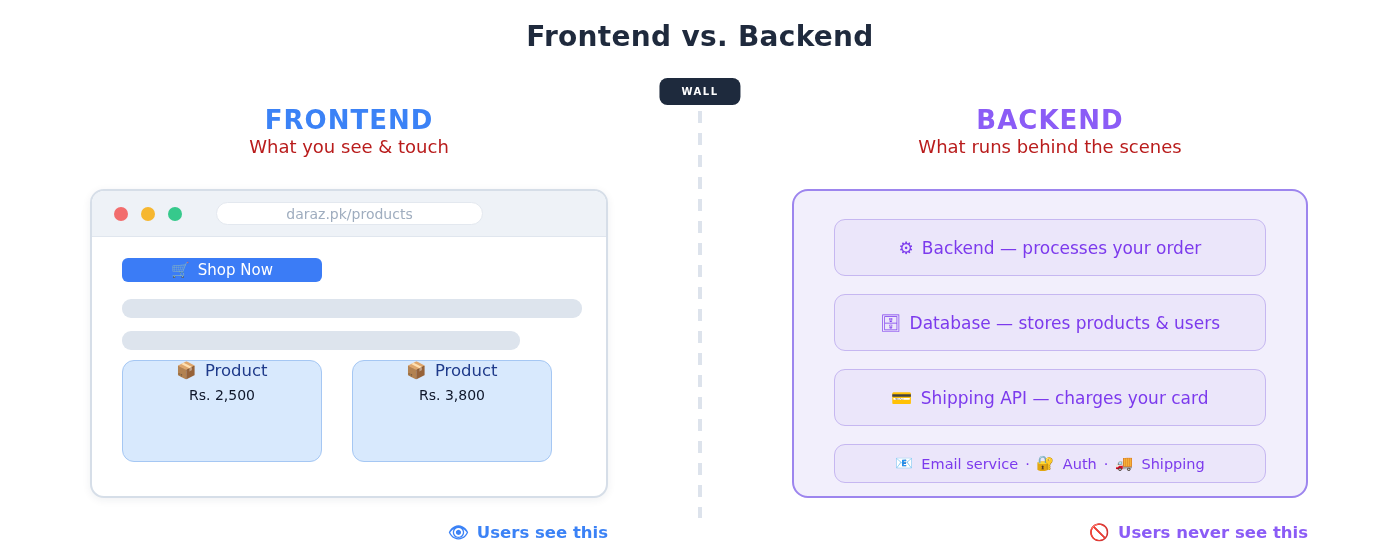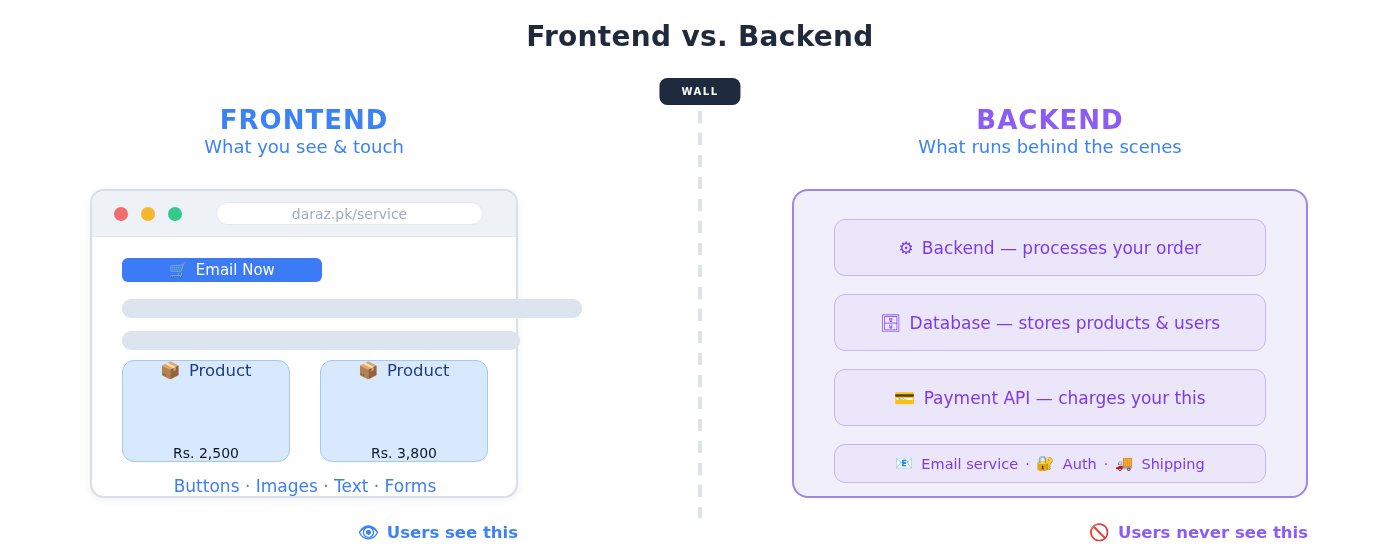--- a/index.html
+++ b/index.html
@@ -14,26 +14,26 @@
   .wall-badge{
     position:absolute;top:78px;left:50%;transform:translateX(-50%);
     background:#1e2a3d;color:#ffffff;font-size:10px;font-weight:700;
     letter-spacing:1.5px;padding:8px 22px;border-radius:8px;
   }
   .wall-line{
     position:absolute;left:698px;top:111px;height:407px;width:4px;
     background:repeating-linear-gradient(to bottom,#dde3ec 0 12px,transparent 12px 22px);
   }
   .column{position:absolute;top:100px;}
-  .column.frontend{left:90px;width:428px;}
+  .column.frontend{left:90px;width:518px;}
   .column.backend{left:792px;width:516px;}
   .col-heading{text-align:center;font-size:26px;font-weight:700;letter-spacing:1px;margin-top:5px;line-height:30px;}
   .frontend .col-heading{color:#3b82f6;}
   .backend .col-heading{color:#8b5cf6;}
-  .col-subtitle{text-align:center;font-size:18px;color:#3b82f6;line-height:24px;}
+  .col-subtitle{text-align:center;font-size:18px;color:#b91c1c;line-height:24px;}
   .panel{margin-top:30px;height:309px;box-sizing:border-box;}
 
   
   .browser{
     background:#ffffff;border:2px solid #d6dee8;border-radius:14px;
     box-shadow:0 2px 8px rgba(30,45,70,.07);
   }
   .browser-header{
     height:46px;background:#eef2f7;border-bottom:1px solid #e0e6ee;
     border-radius:12px 12px 0 0;display:flex;align-items:center;padding:0 0 0 22px;box-sizing:border-box;
@@ -54,21 +54,21 @@
     color:#ffffff;font-size:15px;display:flex;align-items:center;justify-content:center;
     font-family:inherit;
   }
   .ph-bar{background:#dde4ed;border-radius:9px;height:19px;}
   .ph-bar.b1{margin-top:17px;width:460px;}
   .ph-bar.b2{margin-top:13px;width:398px;}
   .cards{margin-top:10px;display:flex;gap:30px;}
   .product-card{
     width:200px;height:102px;box-sizing:border-box;background:#d8e9fd;
     border:1.5px solid #a5c7f3;border-radius:12px;
-    display:flex;flex-direction:column;align-items:center;justify-content:space-between;
+    display:flex;flex-direction:column;align-items:center;justify-content:flex-start;
   }
   .product-title{font-size:16.5px;color:#1e3a8a;font-weight:500;}
   .product-price{font-size:14px;color:#0f172a;margin-top:7px;}
   .browser-footer{margin-top:14px;text-align:center;font-size:17px;color:#3e7ef2;}
 
   
   .backend-box{
     background:#f2effc;border:2.5px solid #9d85ee;border-radius:16px;
     padding:28px 40px 0;
   }
@@ -96,44 +96,43 @@
 
   <div class="column frontend">
     <div class="col-heading">FRONTEND</div>
     <div class="col-subtitle">What you see &amp; touch</div>
 
     <div class="panel browser">
       <div class="browser-header">
         <span class="dot red"></span>
         <span class="dot yellow"></span>
         <span class="dot green"></span>
-        <div class="url-bar">daraz.pk/service</div>
+        <div class="url-bar">daraz.pk/products</div>
       </div>
       <div class="browser-body">
         <button class="shop-btn">
           <span class="ic">🛒</span>
-          <span>Email Now</span>
+          <span>Shop Now</span>
         </button>
         <div class="ph-bar b1"></div>
         <div class="ph-bar b2"></div>
         <div class="cards">
           <div class="product-card">
             <div class="product-title">
               <span class="ic">📦</span><span>Product</span>
             </div>
             <div class="product-price">Rs. 2,500</div>
           </div>
           <div class="product-card">
             <div class="product-title">
               <span class="ic">📦</span><span>Product</span>
             </div>
             <div class="product-price">Rs. 3,800</div>
           </div>
         </div>
-        <div class="browser-footer">Buttons · Images · Text · Forms</div>
       </div>
     </div>
 
     <div class="caption">
       <span class="ic">👁</span><span>Users see this</span>
     </div>
   </div>
 
   <div class="column backend">
     <div class="col-heading">BACKEND</div>
@@ -143,21 +142,21 @@
       <div class="backend-row">
         <span class="ic">⚙</span>
         <span>Backend — processes your order</span>
       </div>
       <div class="backend-row">
         <span class="ic">🗄</span>
         <span>Database — stores products &amp; users</span>
       </div>
       <div class="backend-row">
         <span class="ic">💳</span>
-        <span>Payment API — charges your this</span>
+        <span>Shipping API — charges your card</span>
       </div>
       <div class="backend-row small">
         <span class="ic">📧</span>
         <span>Email service</span>
         <span class="mini-sep">·</span>
         <span class="ic">🔐</span>
         <span>Auth</span>
         <span class="mini-sep">·</span>
         <span class="ic">🚚</span>
         <span>Shipping</span>

